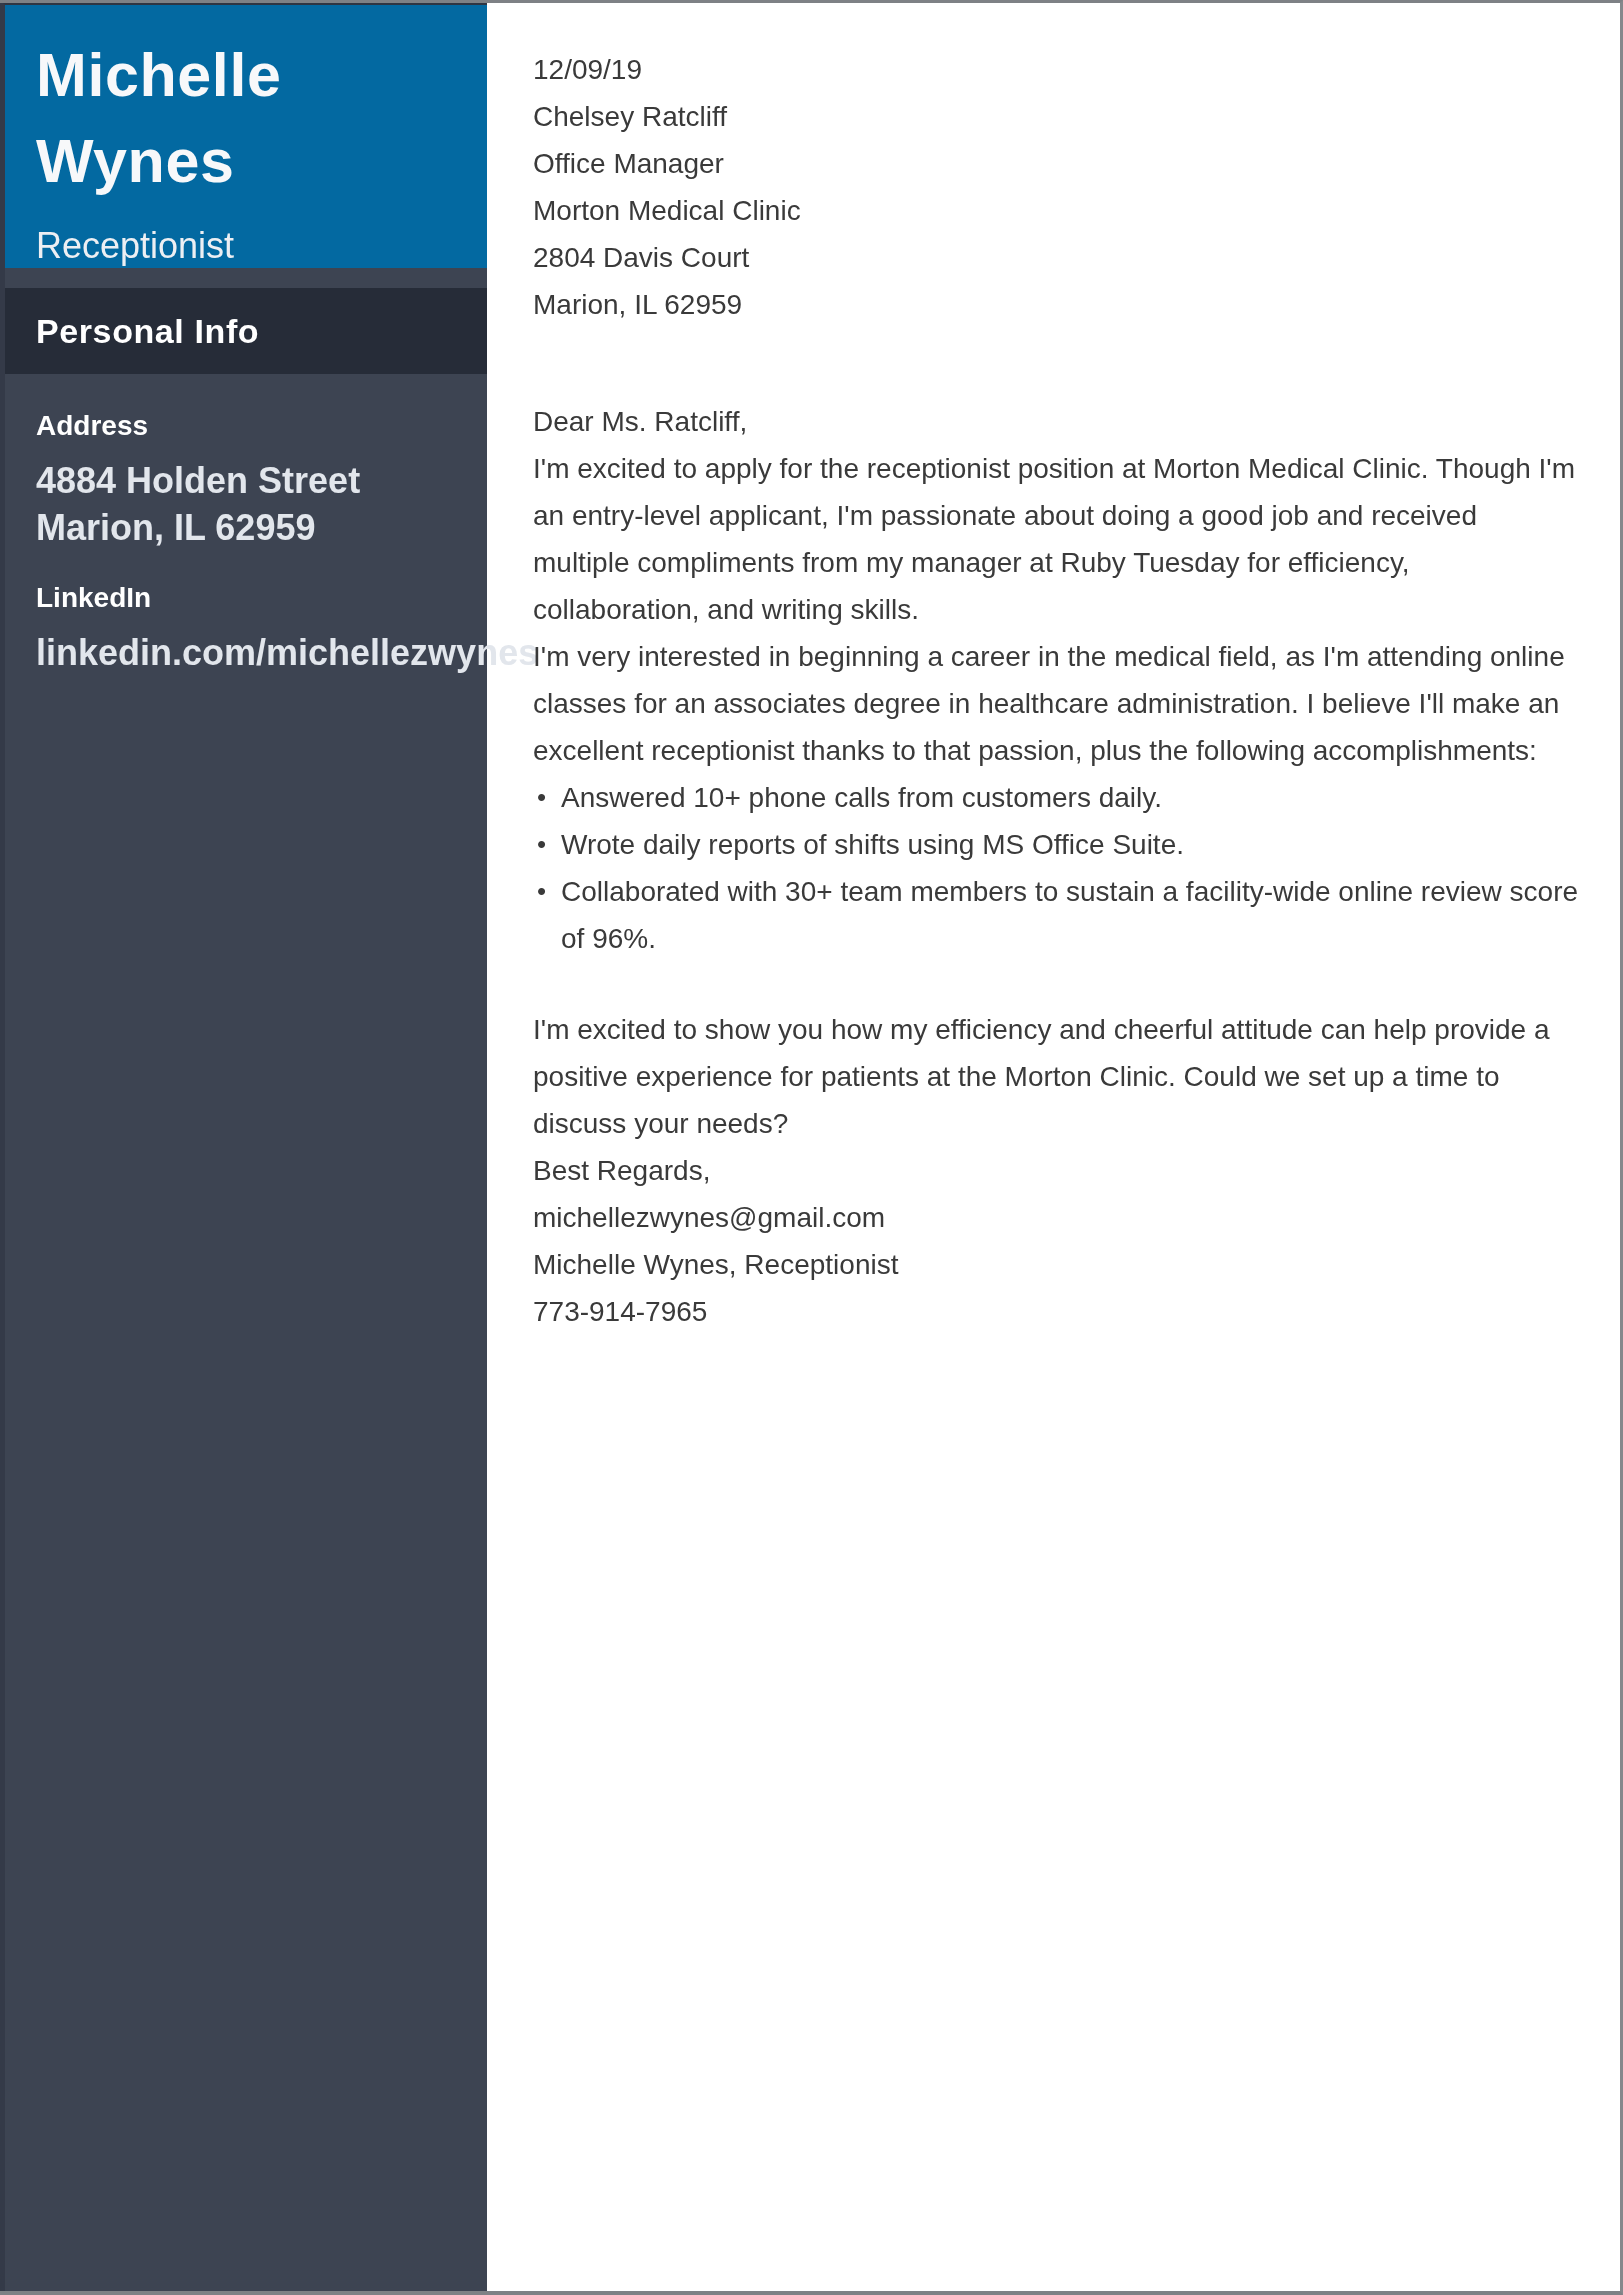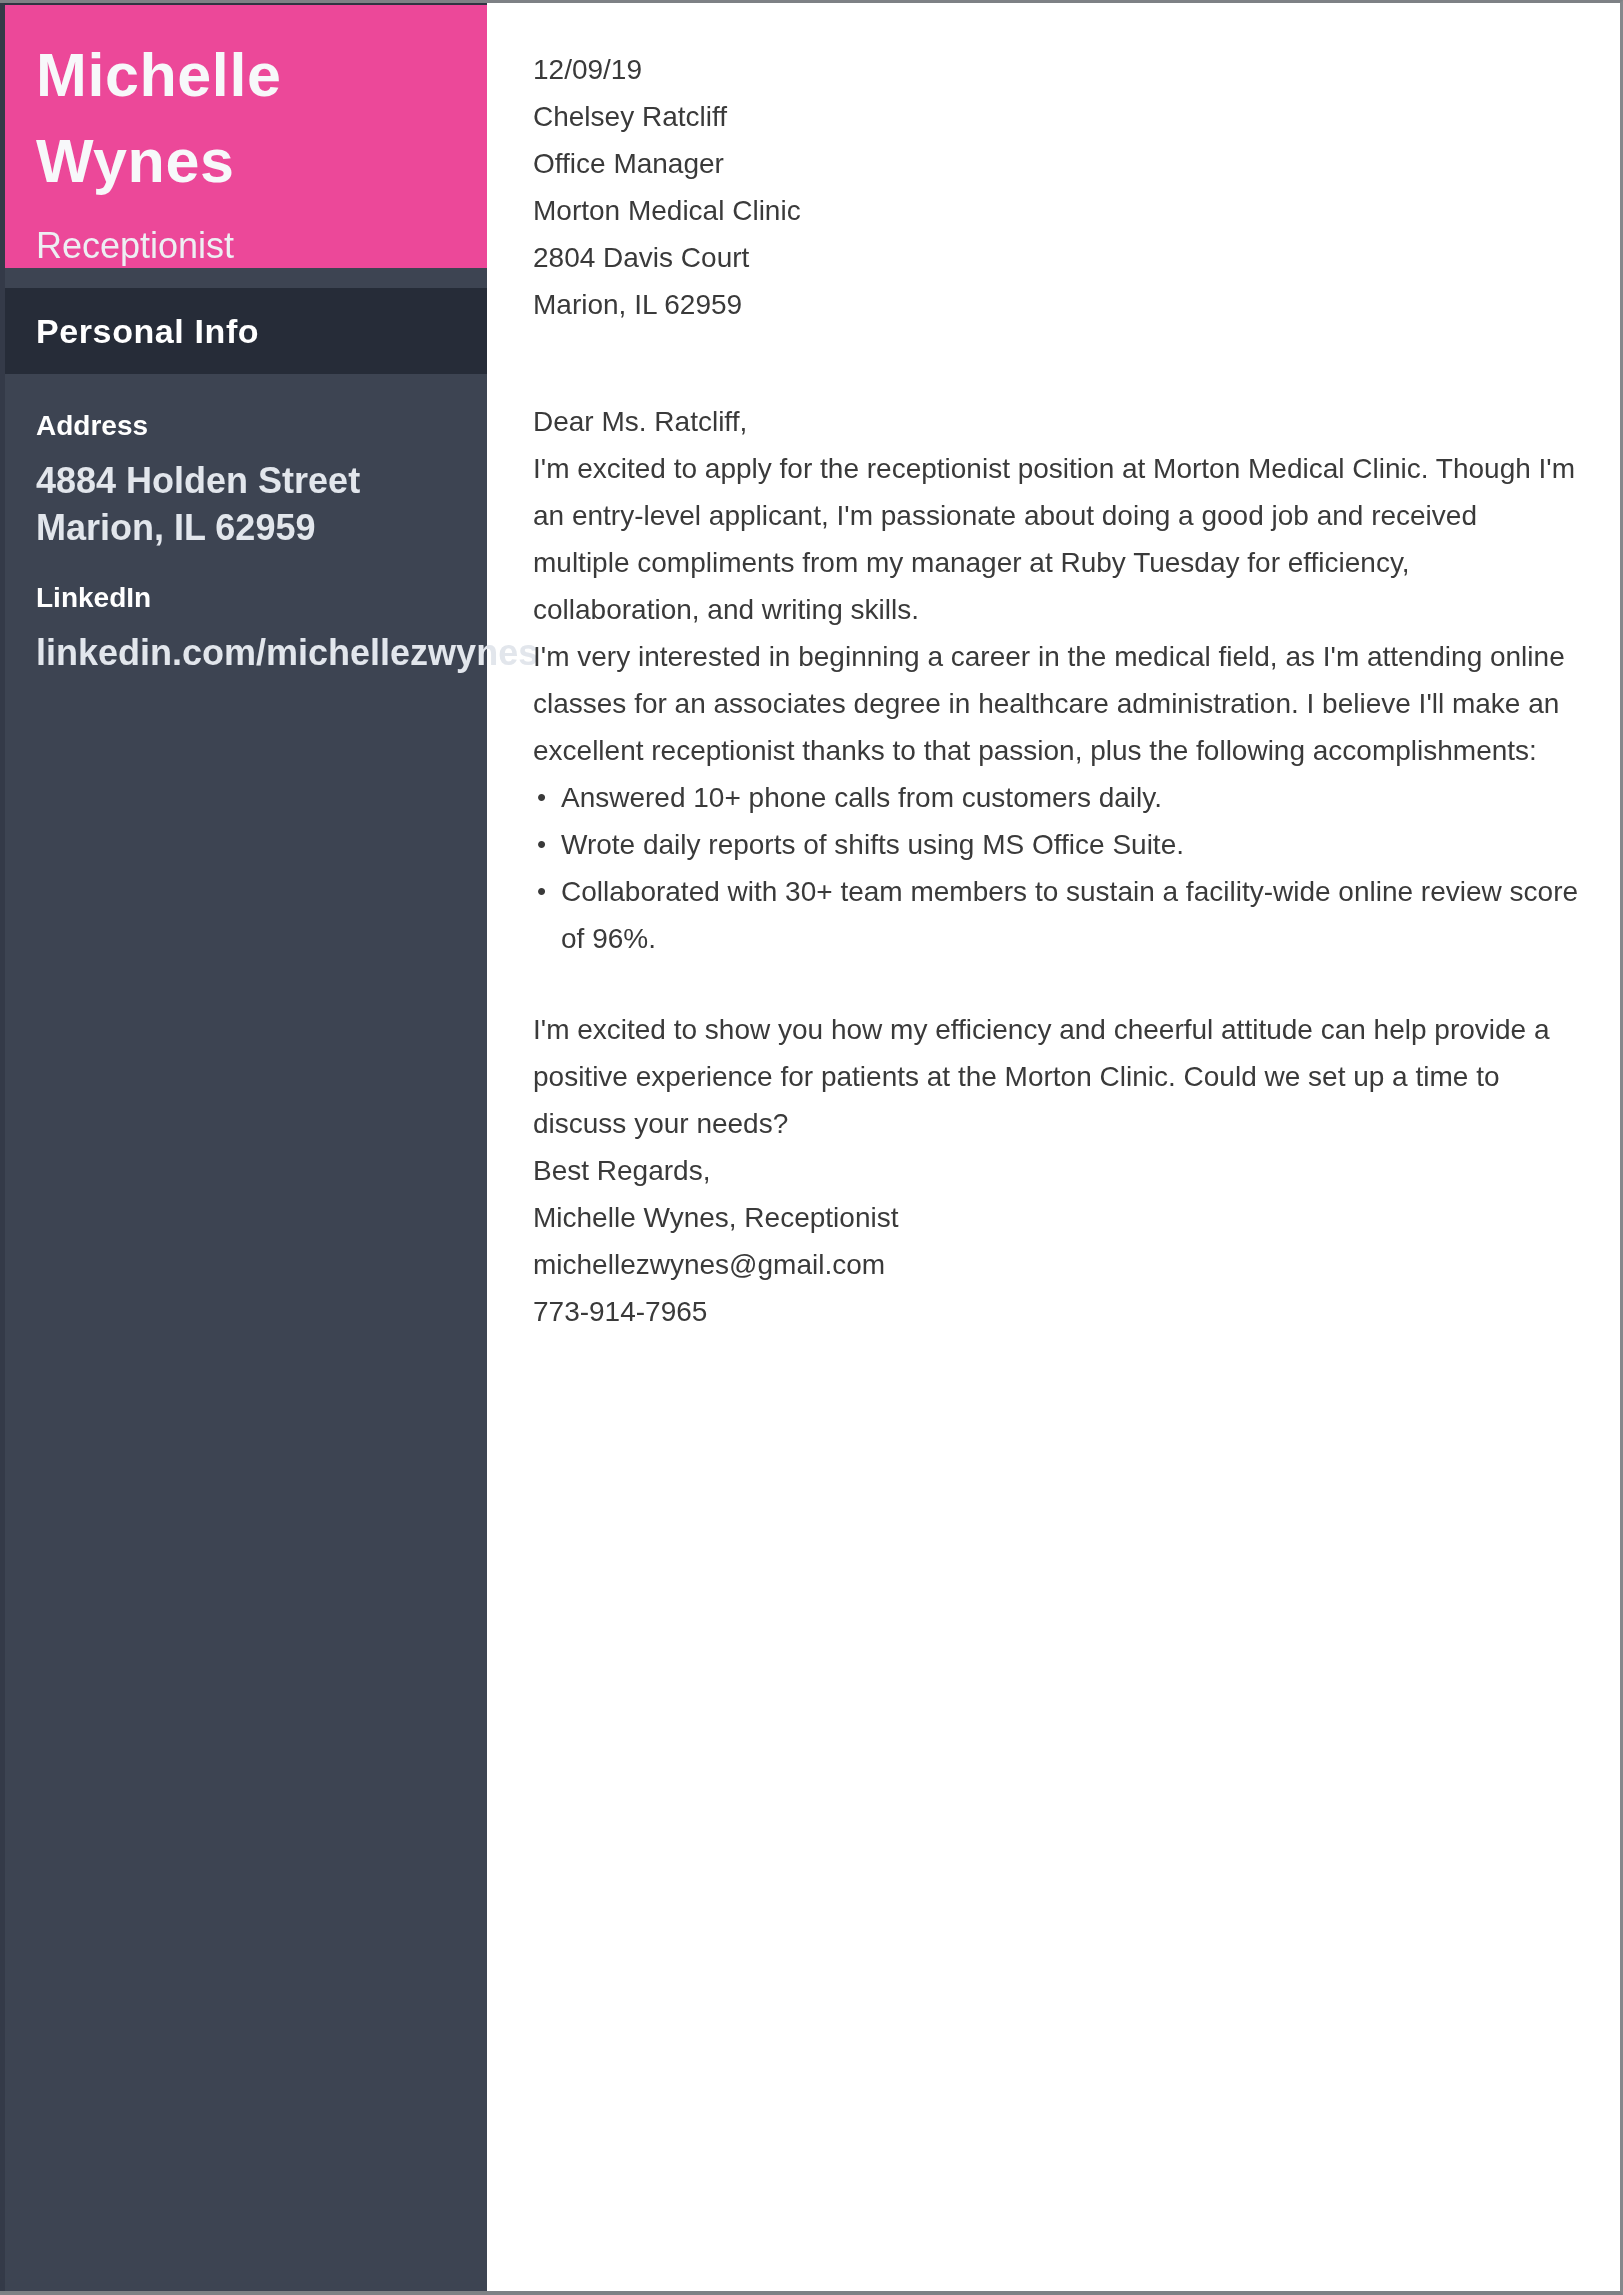--- a/index.html
+++ b/index.html
@@ -26,21 +26,21 @@
     top: -3px;               
     width: 487px;
     height: 2298px;
     background: #3d4452;
     box-sizing: border-box;
     border-left: 5.3px solid #343a48;
     border-top: 5.3px solid #2f3542;
     color: #ffffff;
   }
   .sidebar-header {
-    background: #ec4899;
+    background: #0369a1;
     padding: 27px 35px 0 31px;
   }
   .person-name {
     margin: 0;
     font-size: 61px;
     font-weight: 700;
     line-height: 86px;
     color: #f7f8fa;
     letter-spacing: 0.6px;
   }
@@ -177,20 +177,20 @@
         <span class="bullet-marker">•</span>
         <span class="bullet-text">Collaborated with 30+ team members to sustain a facility-wide online review score of 96%.</span>
       </li>
     </ul>
 
     <p class="para">I'm excited to show you how my efficiency and cheerful attitude can help provide a positive experience for patients at the Morton Clinic. Could we set up a time to discuss your needs?</p>
 
     <p class="closing">Best Regards,</p>
 
     <div class="signature-block">
+      <p>michellezwynes@gmail.com</p>
       <p>Michelle Wynes, Receptionist</p>
-      <p>michellezwynes@gmail.com</p>
       <p>773-914-7965</p>
     </div>
   </main>
 
 </div>
 
 
 </body></html>

